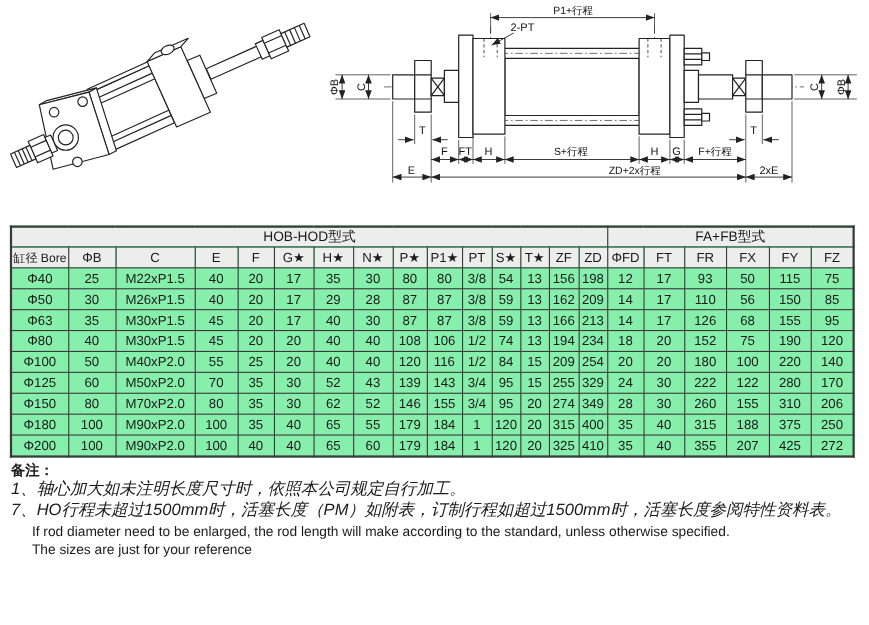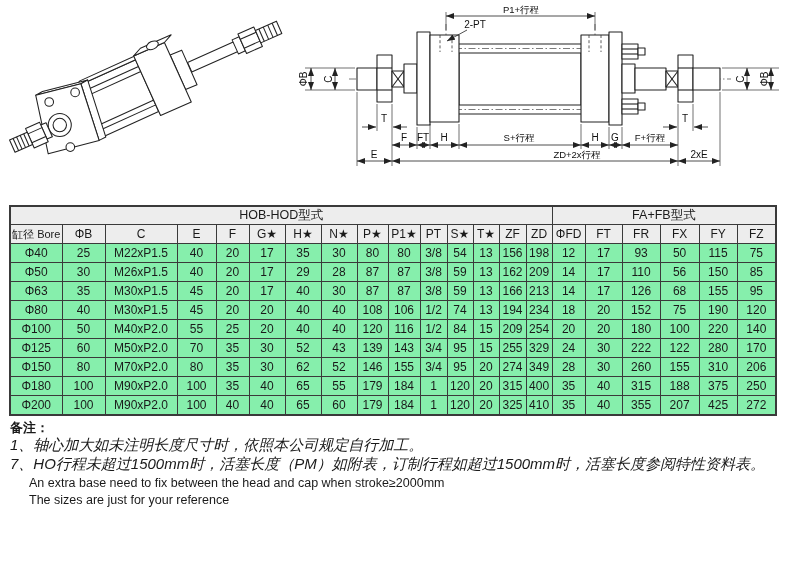--- a/index.html
+++ b/index.html
@@ -487,18 +487,18 @@
     </table>
   </div>
 
   <div class="notes">
     <div class="n-title">备注：</div>
     <div class="cn" id="notes-cn">
         <div>1、轴心加大如未注明长度尺寸时，依照本公司规定自行加工。</div>
         <div>7、HO行程未超过1500mm时，活塞长度（PM）如附表，订制行程如超过1500mm时，活塞长度参阅特性资料表。</div>
       </div>
     <div class="en" id="notes-en">
-        <div>An extra base need to fix between the head and cap when stroke≥2000mm</div>
+        <div>If rod diameter need to be enlarged, the rod length will make according to the standard, unless otherwise specified.</div>
         <div>The sizes are just for your reference</div>
       </div>
   </div>
 
 </div>
 
 </body></html>

